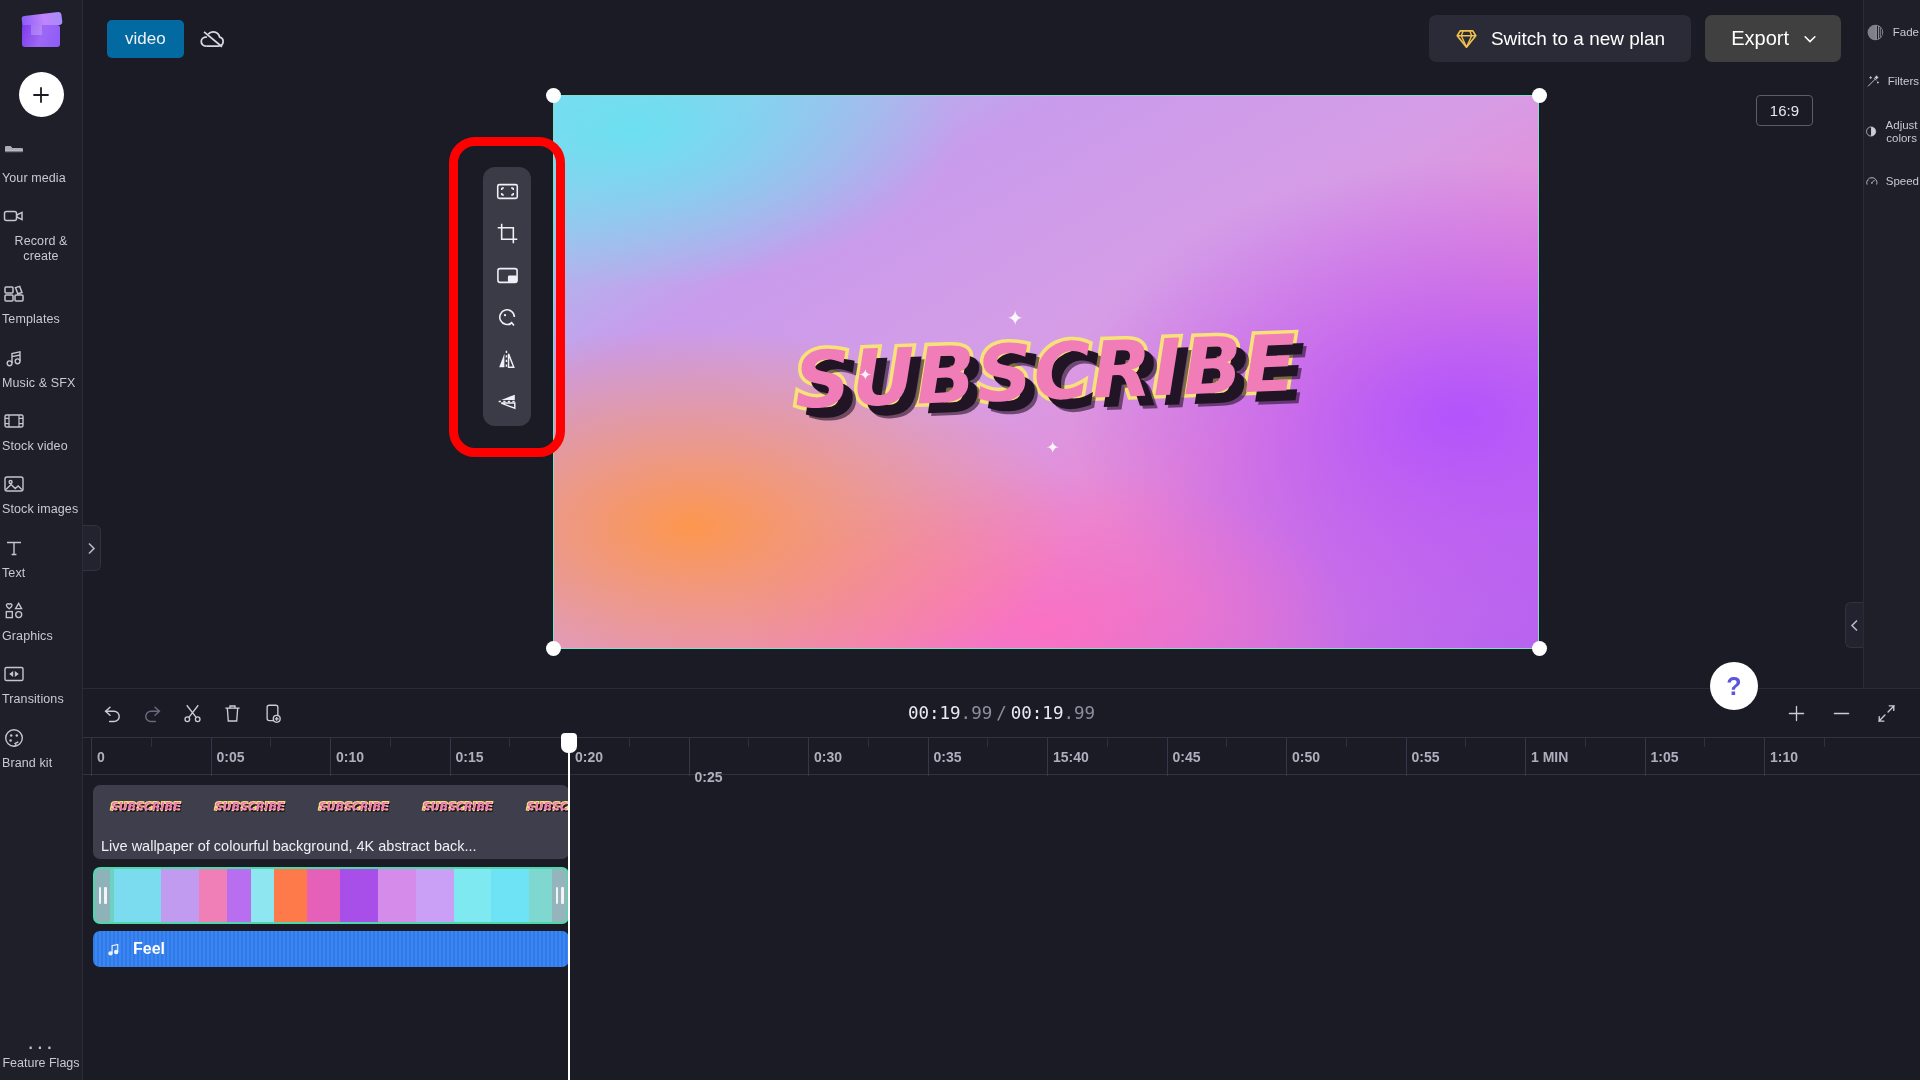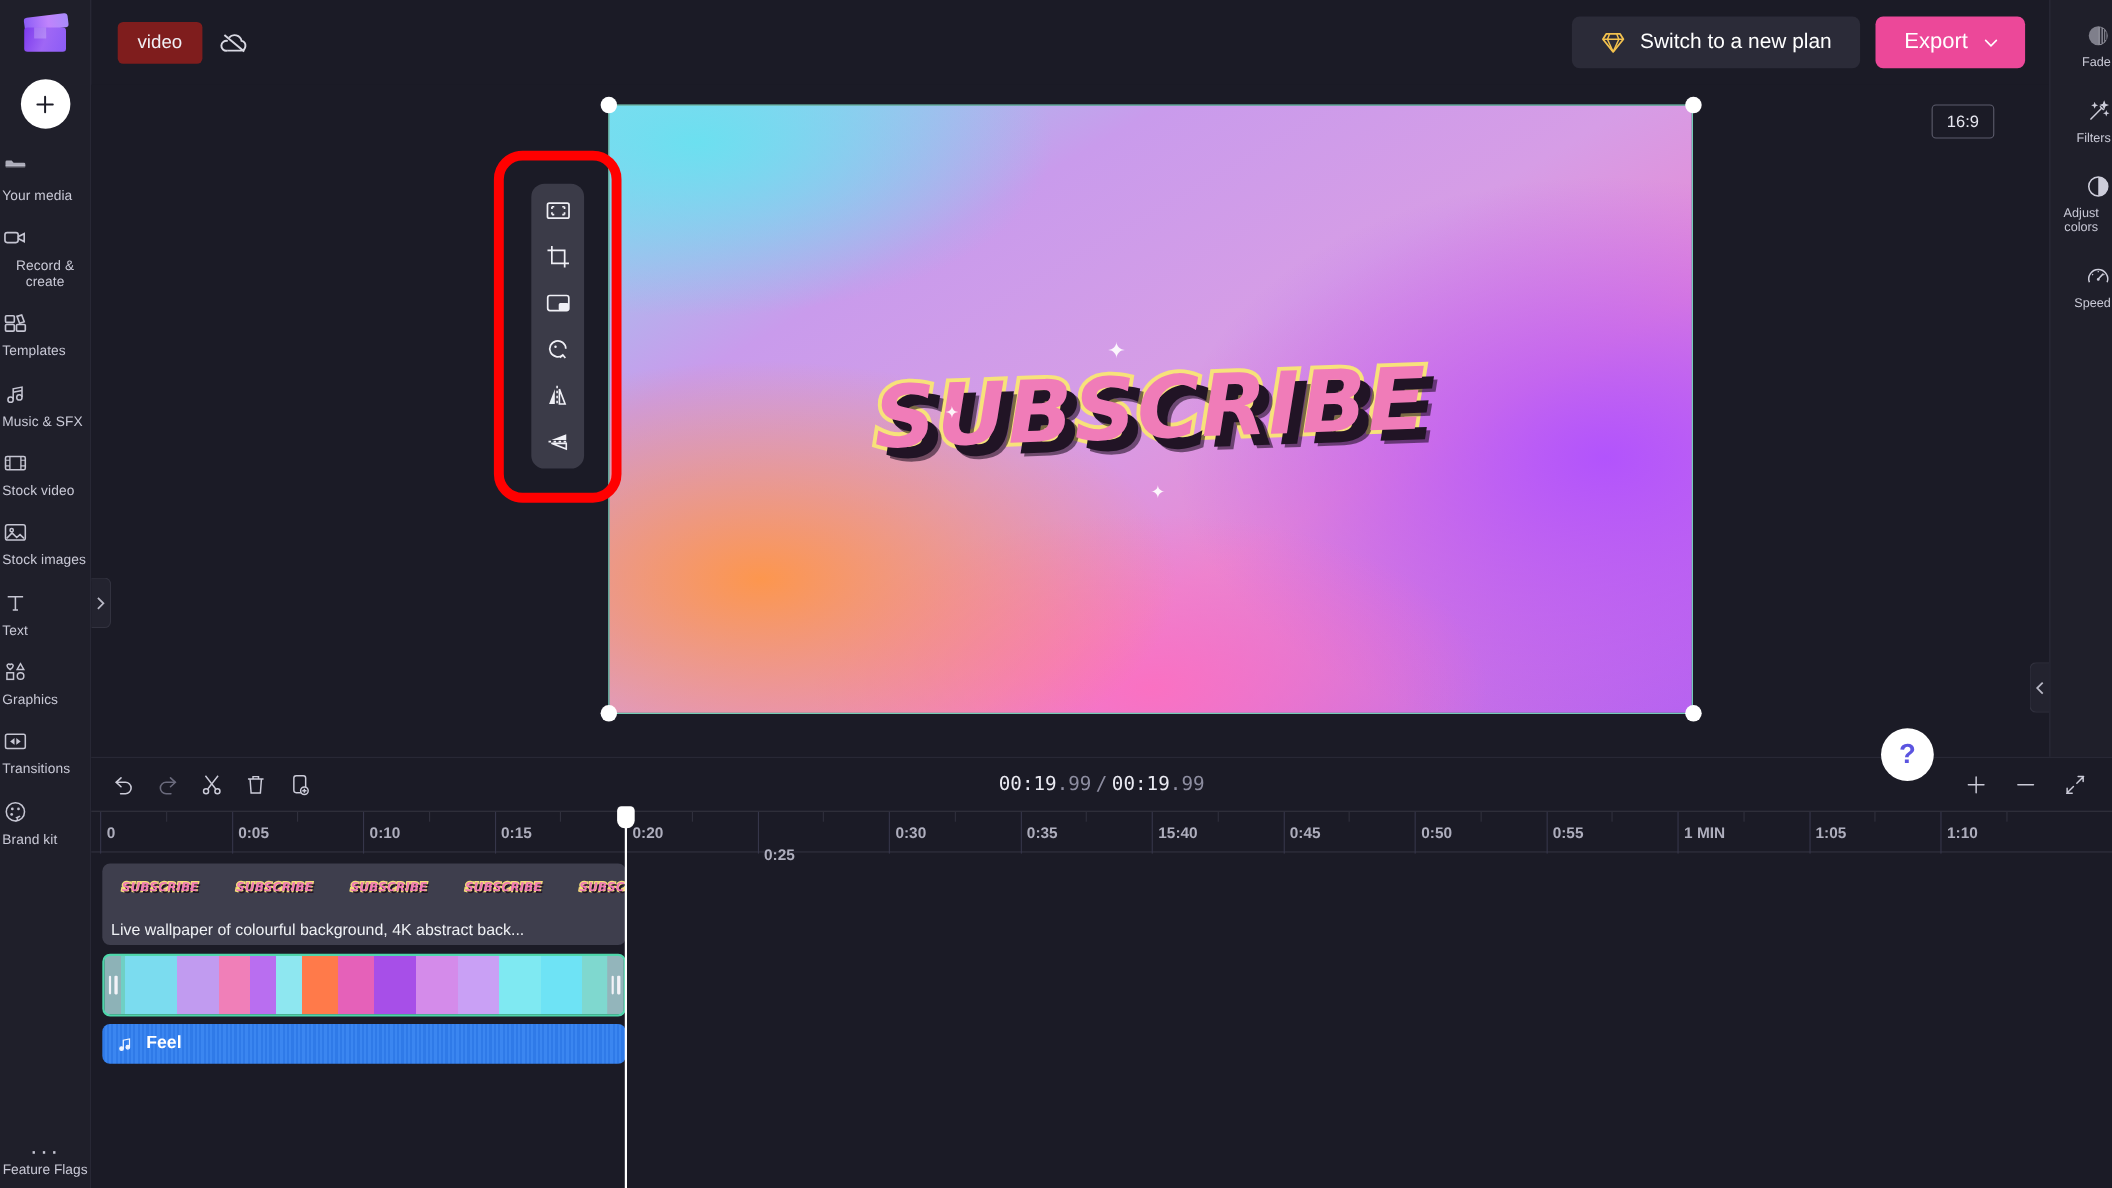--- a/index.html
+++ b/index.html
@@ -60,34 +60,34 @@
     border-radius: 0 6px 6px 0; display:flex; align-items:center; justify-content:center;
     color: #b9b9c6; font-size: 11px; cursor: pointer; z-index: 6;
   }
 
   
   #topbar {
     position: absolute; left: 83px; top: 0; right: 57px; height: 77px;
     display: flex; align-items: center; padding: 0 22px 0 24px; gap: 14px;
   }
   #project-name {
-    background: #7f1d1d; color: #f0f0f5; font-size: 17px;
+    background: #0369a1; color: #f0f0f5; font-size: 17px;
     padding: 9px 18px; border-radius: 5px; cursor: text;
   }
   #cloud-off { width: 30px; height: 30px; color: #d8d8e2; cursor: pointer; }
   #topbar-spacer { flex: 1; }
   #switch-plan {
     display: flex; align-items: center; gap: 13px;
     background: #2b2b38; border-radius: 7px; padding: 12px 26px;
     color: #ffffff; font-size: 19px; cursor: pointer; white-space: nowrap;
   }
   #switch-plan .gem { width: 23px; height: 23px; color: #f2c14e; }
   #export-btn {
     display: flex; align-items: center; gap: 12px;
-    background: #ec4899; border-radius: 7px; padding: 12px 22px 12px 26px;
+    background: #404040; border-radius: 7px; padding: 12px 22px 12px 26px;
     color: #ffffff; font-size: 20px; cursor: pointer;
   }
   #export-btn .chev { width: 18px; height: 18px; }
 
   
   #preview-area {
     position: absolute; left: 83px; top: 77px; right: 57px; bottom: 346px;
     background: #1b1b26;
   }
   #canvas-wrap {
@@ -177,22 +177,22 @@
     color:#b9b9c6; font-size:12px; cursor:pointer;
   }
 
   
   #right-rail {
     position: absolute; right: 0; top: 0; width: 57px; height: 722px;
     background: #1f1f2a; border-left: 1px solid #2b2b38;
     display: flex; flex-direction: column; align-items: center; padding-top: 8px;
   }
   .rr-item {
-    width: 100%; padding: 13px 1px; display:flex; flex-direction:column;
-    align-items:flex-end; gap:7px; cursor:pointer;
+    width: 100%; padding: 13px 1px; display:flex; 
+    align-items:center; gap:7px; cursor:pointer;
   }
   .rr-item .rr-ico { width: 23px; height: 23px; color: #cdcdda; display:block; }
   .rr-item .rr-lbl { font-size: 11.5px; color: #c9c9d6; text-align:center; line-height:1.1; }
 
   
   #timeline {
     position: absolute; left: 83px; right: 0; bottom: 0; height: 392px;
     background: #1b1b26; border-top: 1px solid #2b2b38;
   }
   #tl-toolbar {

